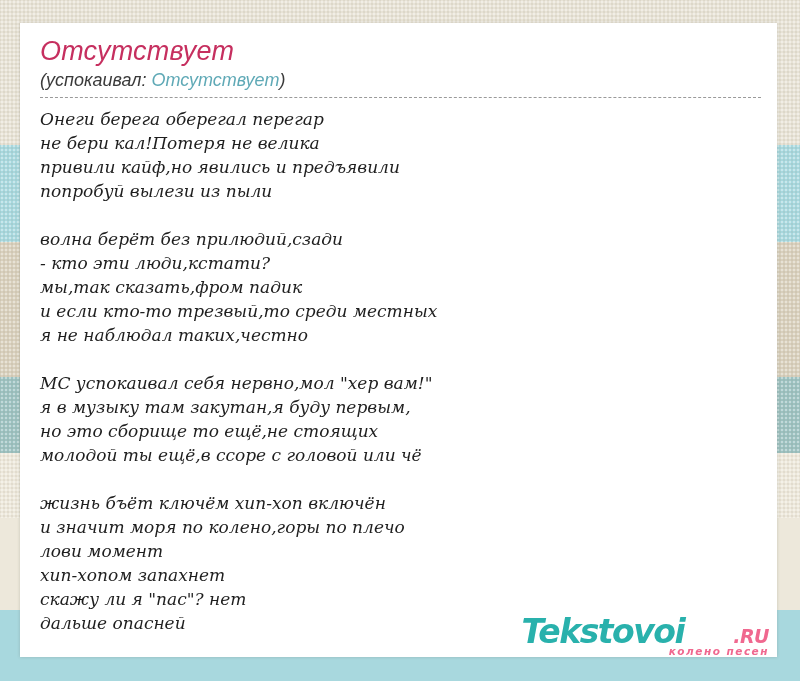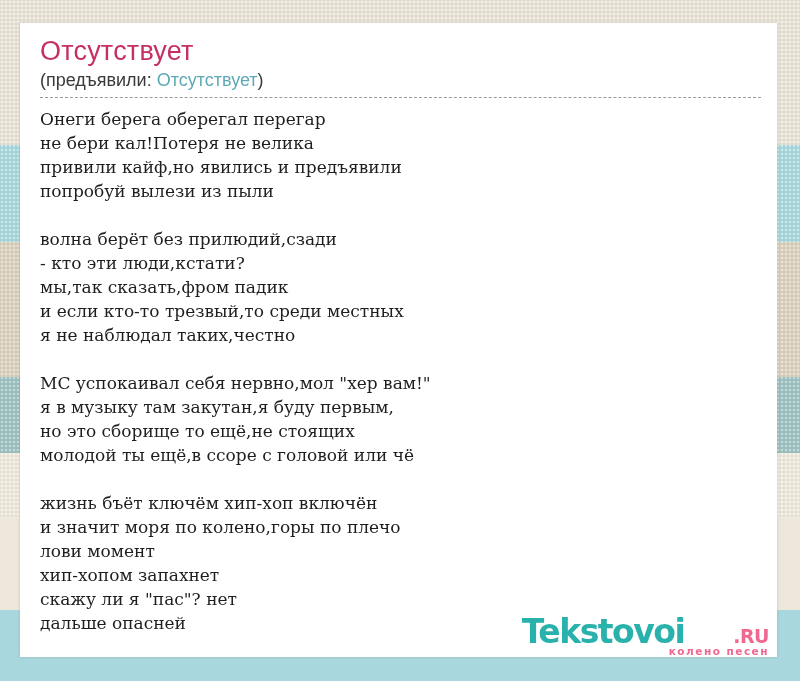--- a/index.html
+++ b/index.html
@@ -8,20 +8,21 @@
     width: 800px;
     height: 681px;
     overflow: hidden;
     font-family: "Liberation Sans", sans-serif;
     background: #ece7da;
   }
   #stage {
     position: relative;
     width: 800px;
     height: 518px;
+    font-style: italic;
   }
   
   #stripes {
     position: absolute;
     inset: 0;
     z-index: 1;
   }
   #stripes .stripe { width: 100%; }
   #texture {
     position: absolute;
@@ -129,21 +130,21 @@
       <div class="stripe" style="height: 76px; background: rgb(157, 194, 193);"></div>
       <div class="stripe" style="height: 157px; background: rgb(237, 232, 219);"></div>
       <div class="stripe" style="height: 71px; background: rgb(168, 216, 222);"></div>
     </div>
   <div id="texture"></div>
 
   <div id="card">
 
     <div class="song-header">
       <h1 class="song-title">Отсутствует</h1>
-      <div class="song-artist"><span>(предъявили: </span><span class="artist-link">Отсутствует</span><span>)</span></div>
+      <div class="song-artist"><span>(успокаивал: </span><span class="artist-link">Отсутствует</span><span>)</span></div>
     </div>
 
     <div class="lyrics">Онеги берега оберегал перегар
 не бери кал!Потеря не велика
 привили кайф,но явились и предъявили
 попробуй вылези из пыли
 
 волна берёт без прилюдий,сзади
 - кто эти люди,кстати?
 мы,так сказать,фром падик

